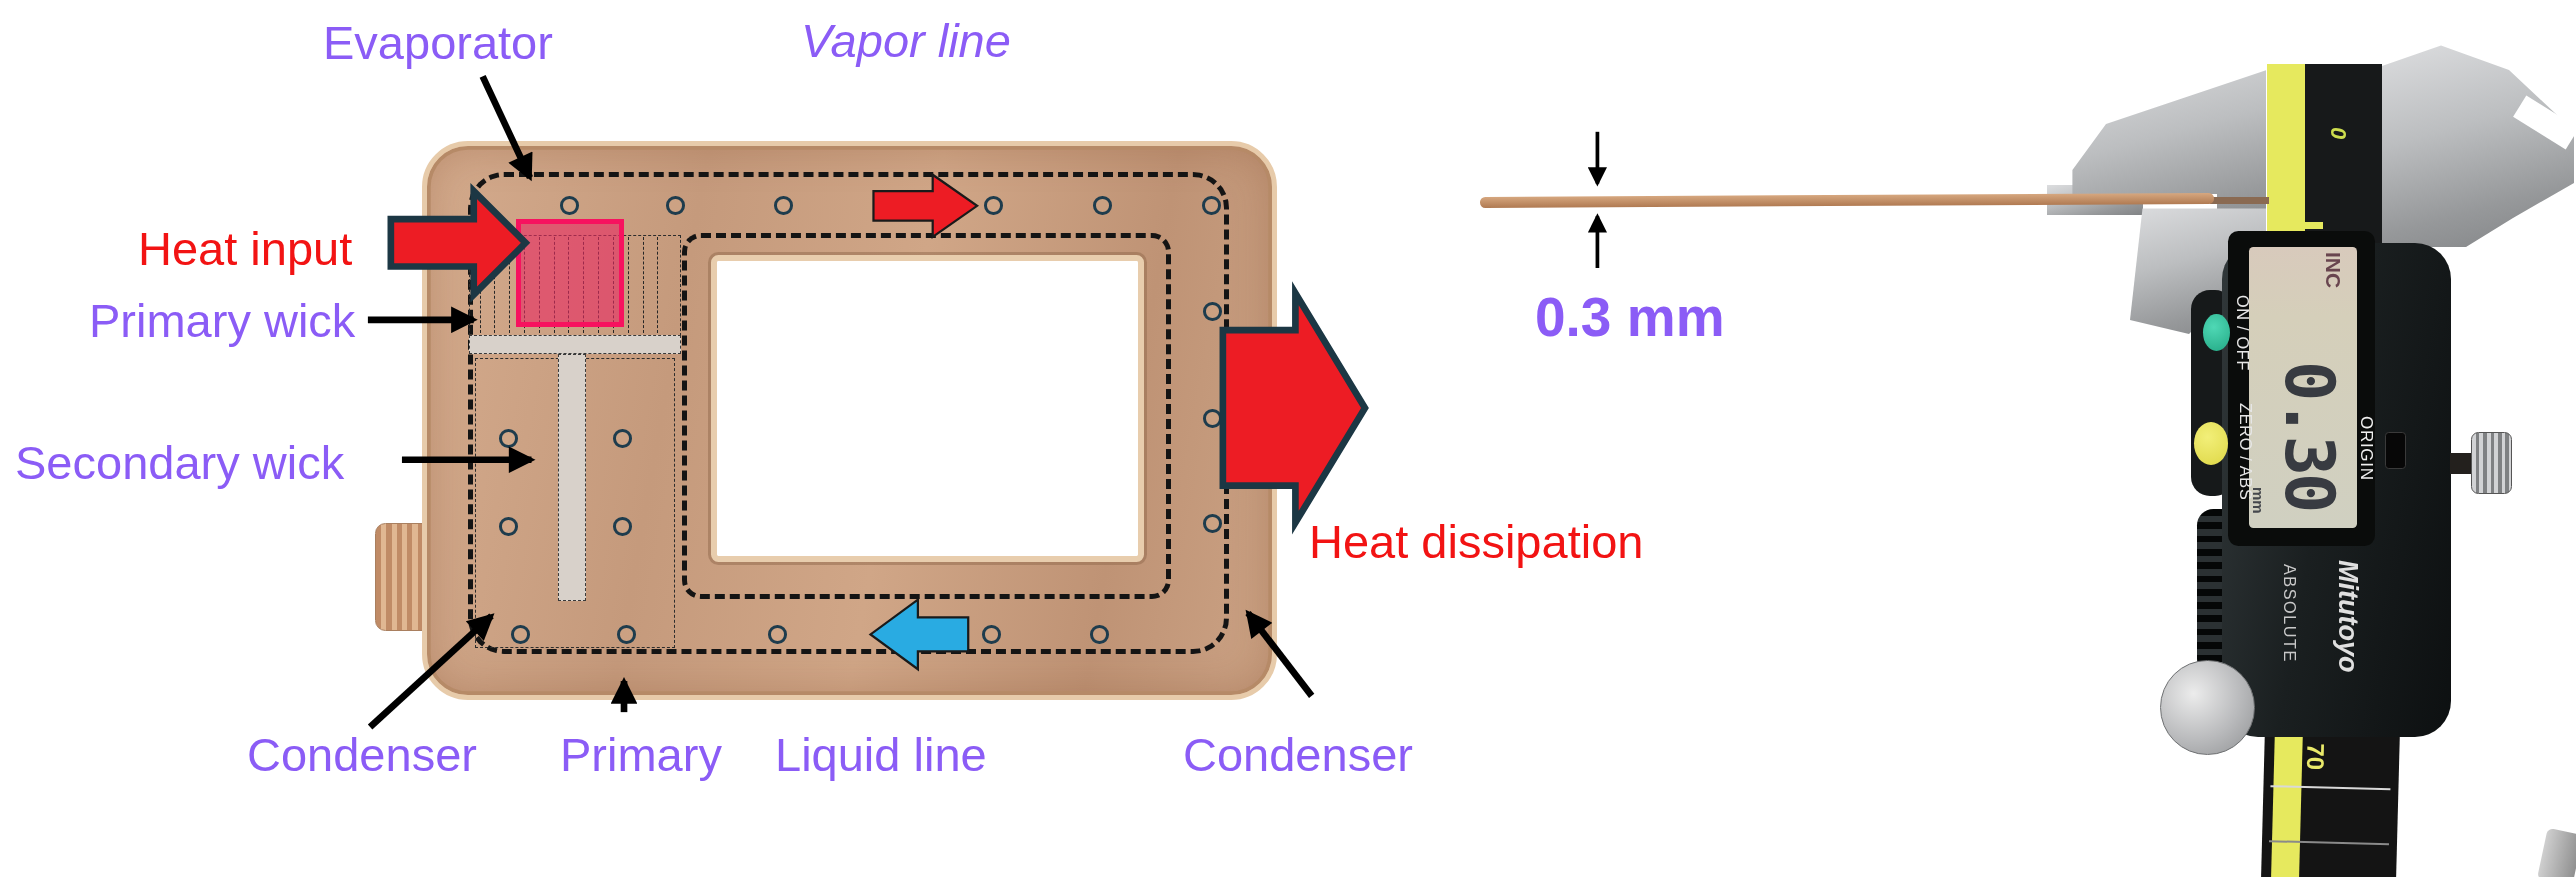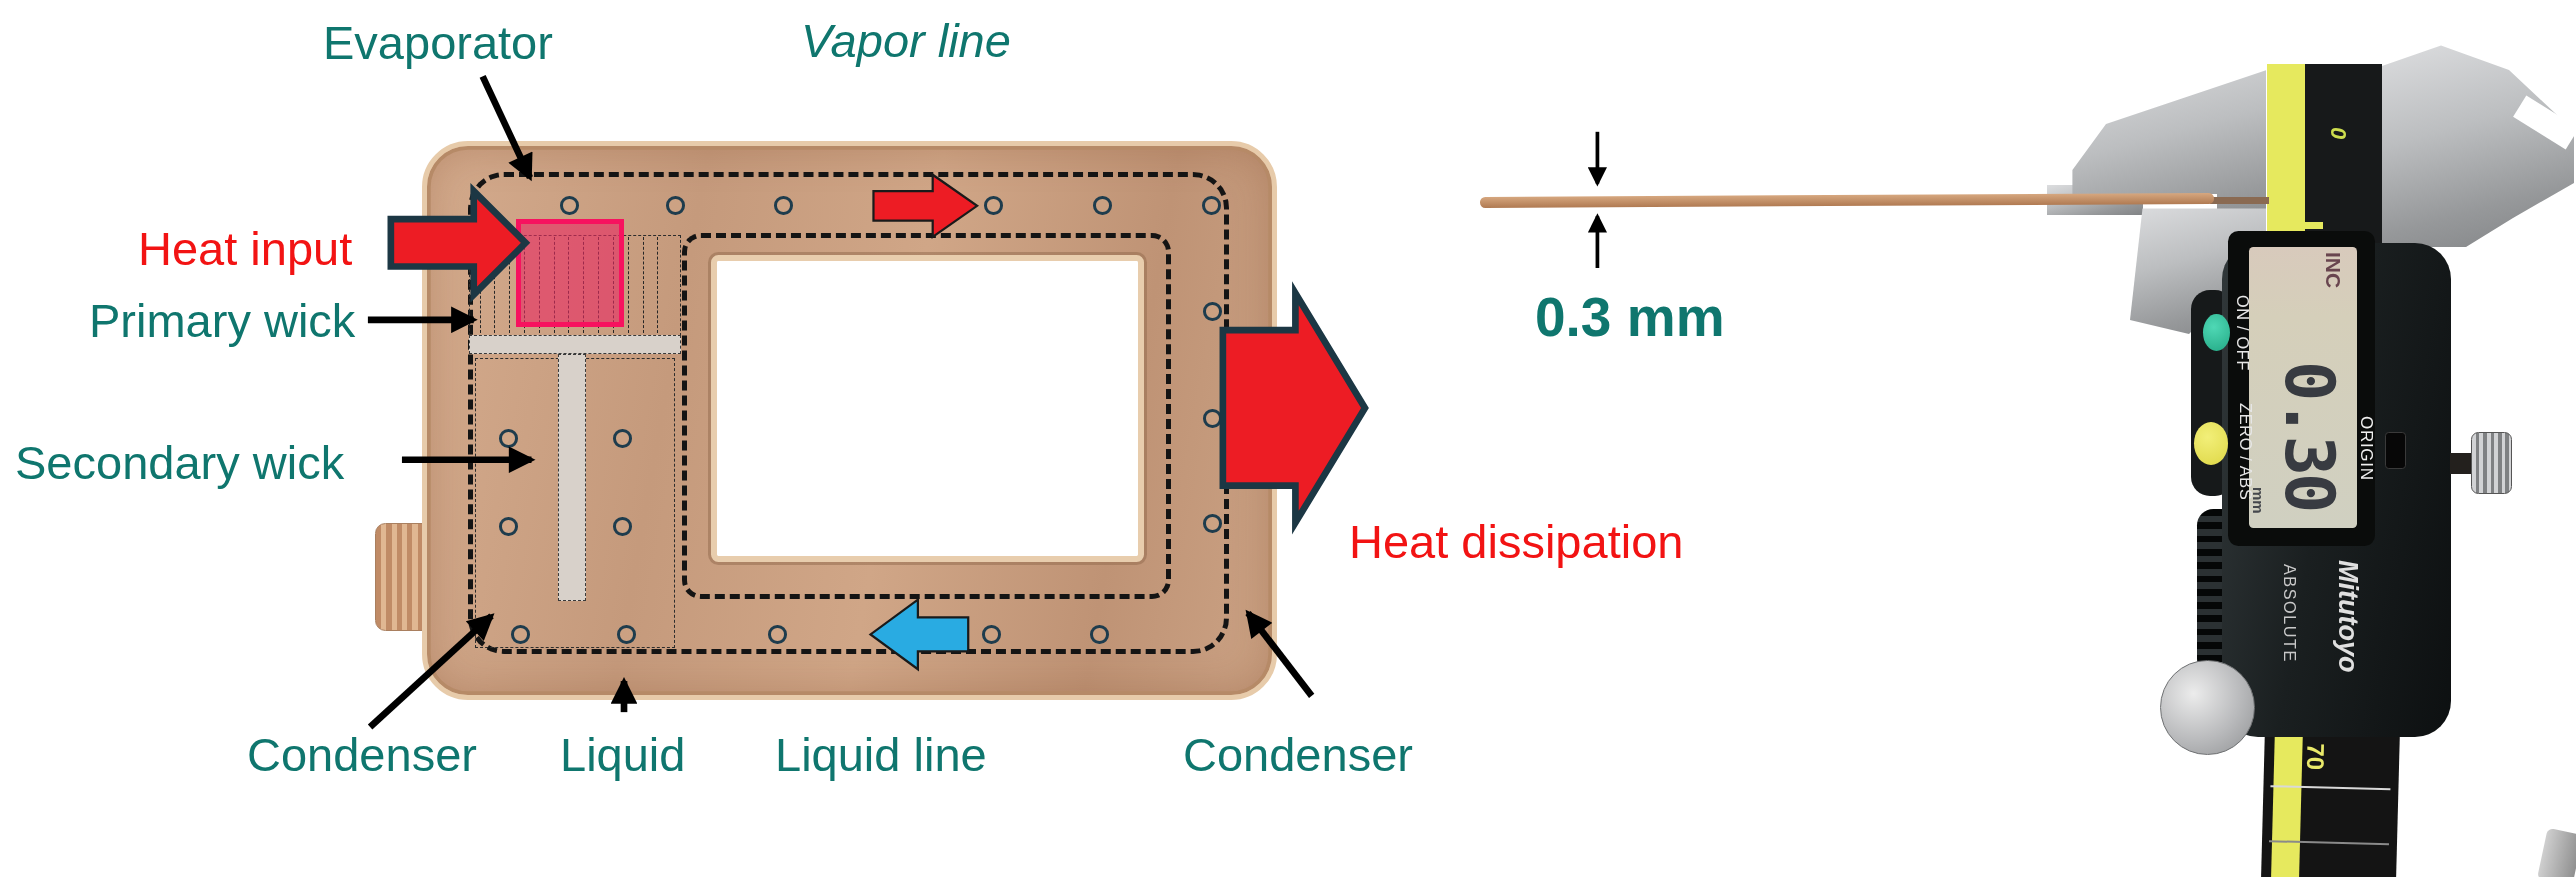--- a/index.html
+++ b/index.html
@@ -1,19 +1,19 @@
 <!DOCTYPE html>
 <html style="font-size:12px"><head>
 <meta charset="utf-8">
 <style>
   * { box-sizing: border-box; margin: 0; padding: 0; }
   html,body { width:2576px; height:878px; background:#ffffff; overflow:hidden;
               font-family:"Liberation Sans", sans-serif; }
   .abs { position:absolute; }
-  .lbl { position:absolute; font-size:47px; line-height:1.05; color:#0f766e; white-space:nowrap; z-index:60; }
+  .lbl { position:absolute; font-size:47px; line-height:1.05; color:#8b5cf6; white-space:nowrap; z-index:60; }
   .lbl.red { color:#f21313; }
   .lbl.bold { font-weight:bold; font-size:55px; }
   .rot { position:absolute; white-space:nowrap; transform:rotate(90deg); transform-origin:left top; z-index:30; }
 
   
   #plate { position:absolute; left:422px; top:141px; width:855px; height:559px;
            border-radius:46px; border:5.2px solid #e7cbaa; z-index:10;
            background:linear-gradient(100deg,#d4ab8d 0%,#c59a7c 30%,#d0a687 55%,#bf9375 80%,#cba284 100%);
            box-shadow: inset 0 0 0 3.7px #b68a67, inset 0 0 44px rgba(120,60,30,.28); }
   #fill-tab { position:absolute; left:375px; top:523px; width:58px; height:108px; z-index:5;
@@ -123,24 +123,24 @@
     <div class="pillar" style="left: 499px; top: 517px;"></div>
     <div class="pillar" style="left: 613px; top: 517px;"></div>
   </div>
 
 <div class="lbl" style="left:323px; top:18px;">Evaporator</div>
 <div class="lbl" style="left:801px; top:16.3px;font-style:italic;">Vapor line</div>
 <div class="lbl red" style="left:138px; top:224px;">Heat input</div>
 <div class="lbl" style="left:89px; top:296px;">Primary wick</div>
 <div class="lbl" style="left:15px; top:438px;">Secondary wick</div>
 <div class="lbl" style="left:247px; top:730px;">Condenser</div>
-<div class="lbl" style="left:560px; top:730px;">Liquid</div>
+<div class="lbl" style="left:560px; top:730px;">Primary</div>
 <div class="lbl" style="left:775px; top:730px;">Liquid line</div>
 <div class="lbl" style="left:1183px; top:730px;">Condenser</div>
-<div class="lbl red" style="left:1349px; top:517px;">Heat dissipation</div>
+<div class="lbl red" style="left:1309px; top:517px;">Heat dissipation</div>
 <div class="lbl bold" style="left:1535px; top:289px;">0.3 mm</div>
 
 <svg width="2576" height="878" viewBox="0 0 3480 1186">
   <defs>
     <marker id="ah" viewBox="0 0 10 10" refX="8.5" refY="5" markerWidth="46" markerHeight="36" orient="auto" markerUnits="userSpaceOnUse">
         <path d="M0,0 L10,5 L0,10 z" fill="#000"></path>
       </marker>
     <marker id="ahs" viewBox="0 0 10 10" refX="8.5" refY="5" markerWidth="30" markerHeight="26" orient="auto" markerUnits="userSpaceOnUse">
         <path d="M0,0 L10,5 L0,10 z" fill="#000"></path>
       </marker>

